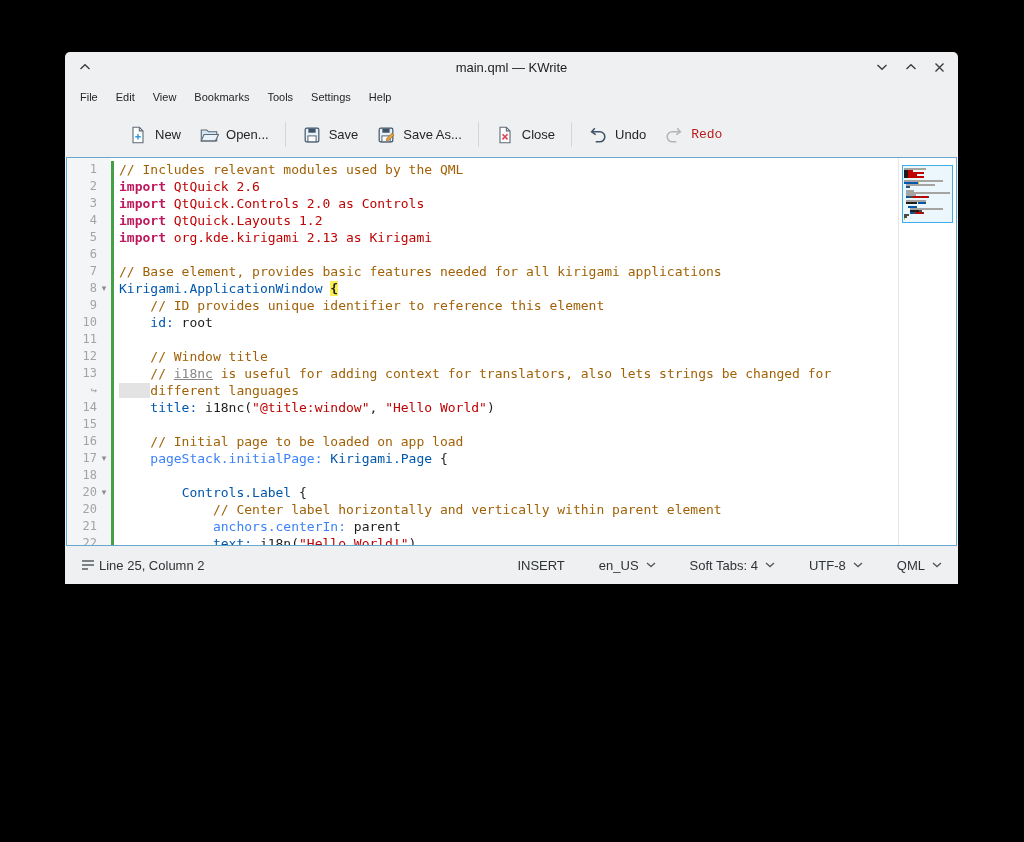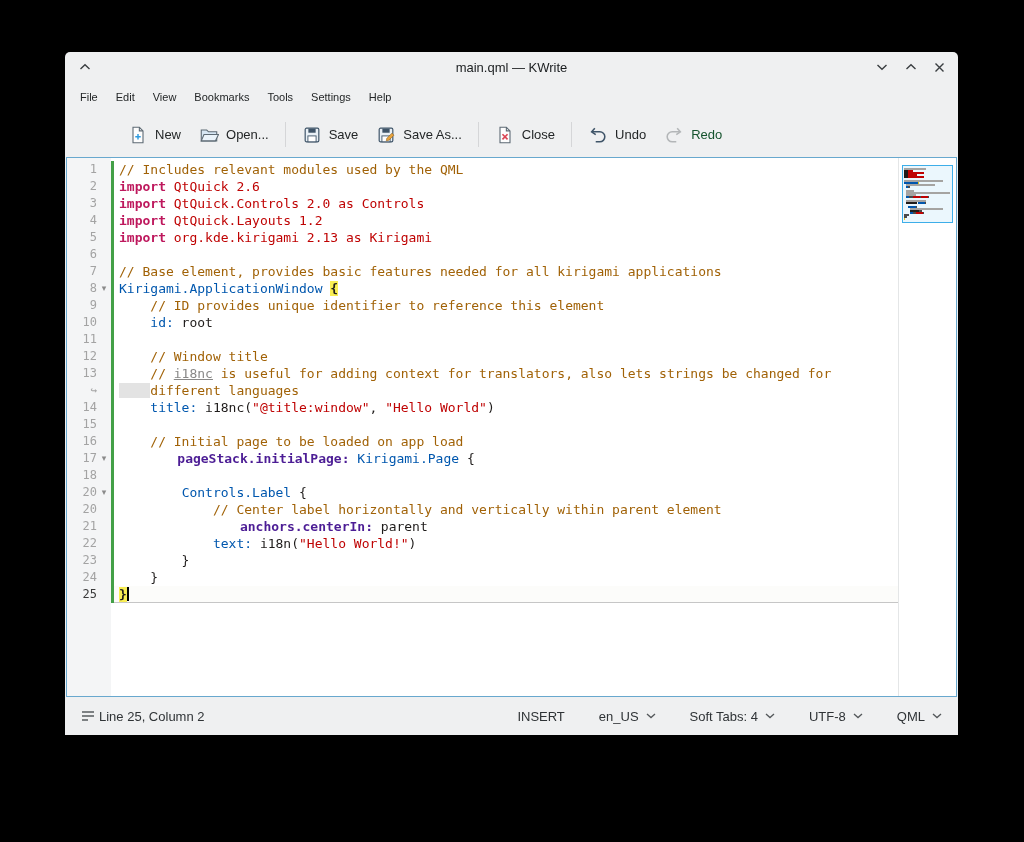--- a/index.html
+++ b/index.html
@@ -1,33 +1,33 @@
 <!DOCTYPE html>
 <html><head>
 <meta charset="utf-8">
 <style>
   html,body{margin:0;padding:0;}
   body{width:1024px;height:842px;background:#000;position:relative;overflow:hidden;
        font-family:"Liberation Sans",sans-serif;}
-  .window{position:absolute;left:65px;top:52px;width:893px;height:683px;background:#eff0f1;
+  .window{position:absolute;left:65px;top:52px;width:893px;height:532px;background:#eff0f1;
           border-radius:5px 5px 0 0;display:flex;flex-direction:column;color:#232627;}
   
   .titlebar{flex:0 0 30px;height:30px;display:flex;align-items:center;position:relative;}
   .tb-title{position:absolute;left:0;right:0;text-align:center;font-size:13px;color:#1a1d1f;}
   .tb-left{margin-left:14px;z-index:1;display:flex;align-items:center;}
   .tb-ctrls{margin-left:auto;display:flex;gap:17px;margin-right:13px;z-index:1;align-items:center;}
   .tb-ctrls span,.tb-left{cursor:default;}
   .tb-ctrls svg,.tb-left svg{display:block;}
   
   .menubar{flex:0 0 30px;display:flex;align-items:center;padding:0 6px;}
   .menu-item{padding:4px 9px;font-size:11px;border-radius:3px;}
   
   .toolbar{flex:0 0 45px;display:flex;align-items:center;padding:0 26px;margin-left:28px;}
   .tb-btn{display:flex;align-items:center;gap:7px;padding:6px 9px;border-radius:3px;font-size:13px;color:#232627;}
-  .tb-btn.disabled{color:#14532d;}
+  .tb-btn.disabled{color:#b91c1c;font-family:Liberation Mono, monospace;}
   .tb-icon{width:20px;height:20px;}
   .tb-icon svg{width:20px;height:20px;display:block;}
   .tb-sep{width:1px;height:25px;background:#d5d6d8;margin:0 7px;display:inline-block;}
   
   .editor-frame{flex:1 1 auto;margin:0 1px;border:1px solid #68a8ce;background:#fff;position:relative;overflow:hidden;}
   .gutter-bg{position:absolute;left:0;top:0;bottom:0;width:44px;background:#f4f5f6;}
   .rows{position:absolute;left:0;top:0;right:57px;bottom:0;display:flex;flex-direction:column;padding-top:3px;}
   .erow{display:flex;flex:0 0 17px;height:17px;}
   .gnum{flex:0 0 30px;text-align:right;font:12px/17px "DejaVu Sans Mono",monospace;color:#a3a3a3;}
   .gnum.cur{color:#3a3a3a;}
@@ -35,21 +35,21 @@
   .gfold{flex:0 0 14px;text-align:center;font-size:9px;line-height:16px;color:#8b8b8b;}
   .gsave{flex:0 0 3px;background:#43a047;}
   .ecode{flex:1;padding-left:5px;font:13px/17px "DejaVu Sans Mono",monospace;white-space:pre;overflow:hidden;color:#1f1c1b;}
   .erow.current .ecode{background:#fcfcfa;box-shadow:inset 0 -1px 0 #c6c6c6;}
   .tk-n{color:#1f1c1b;}
   .tk-c{color:#a16207;}
   .tk-cu{color:#898887;text-decoration:underline;}
   .tk-k{color:#be185d;font-weight:bold;}
   .tk-s{color:#bf0303;}
   .tk-t{color:#0057ae;}
-  .tk-b{color:#4c1d95;font-weight:bold;margin-left:27px;}
+  .tk-b{color:#3b82f6;font-weight:normal;}
   .tk-hb{color:#1f1c1b;font-weight:bold;background:#f9ee54;}
   .tk-wi{background:#e3e3e3;}
   .caret{display:inline-block;width:2px;height:14px;background:#000;vertical-align:-2px;}
   
   .minimap{position:absolute;top:0;right:0;bottom:0;width:57px;border-left:1px solid #e4e6e7;background:#fff;}
   .mini-view{position:absolute;top:7px;left:3px;width:47px;border:1px solid #3daee9;background:rgba(61,174,233,0.10);padding:2px 1px;}
   .mrow{height:2px;white-space:nowrap;overflow:hidden;}
   .mrow span{display:inline-block;height:1.7px;vertical-align:top;}
   
   .statusbar{flex:0 0 38px;display:flex;align-items:center;padding:0 16px;font-size:13px;color:#2f3336;}

